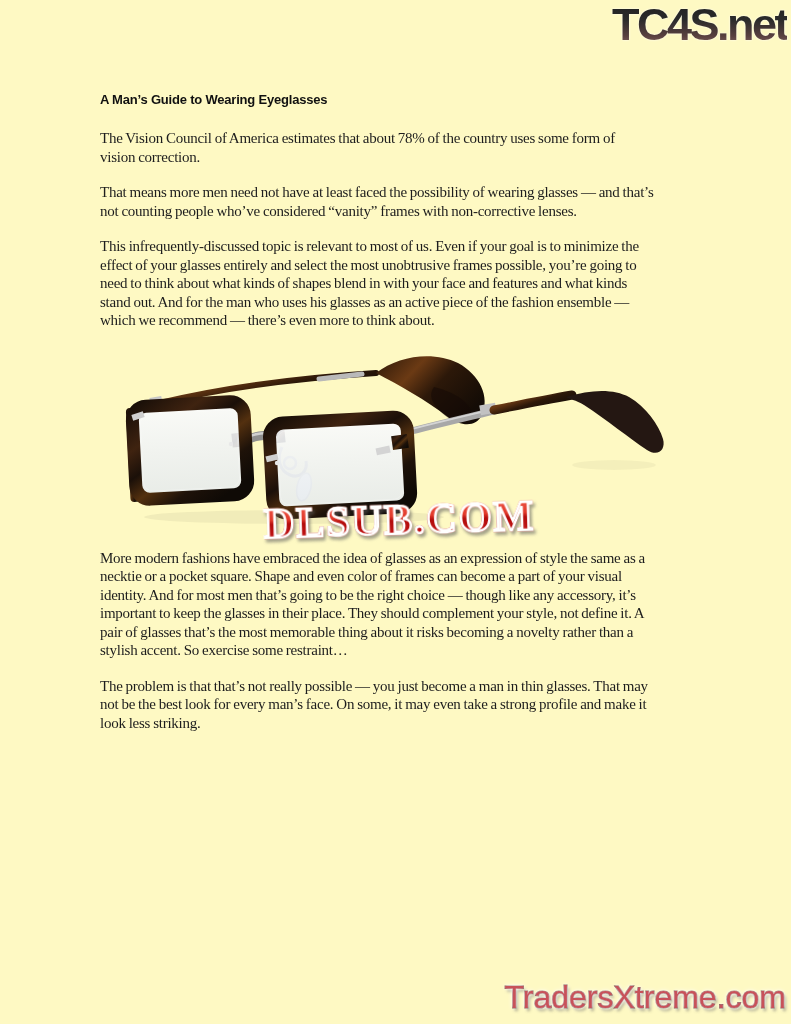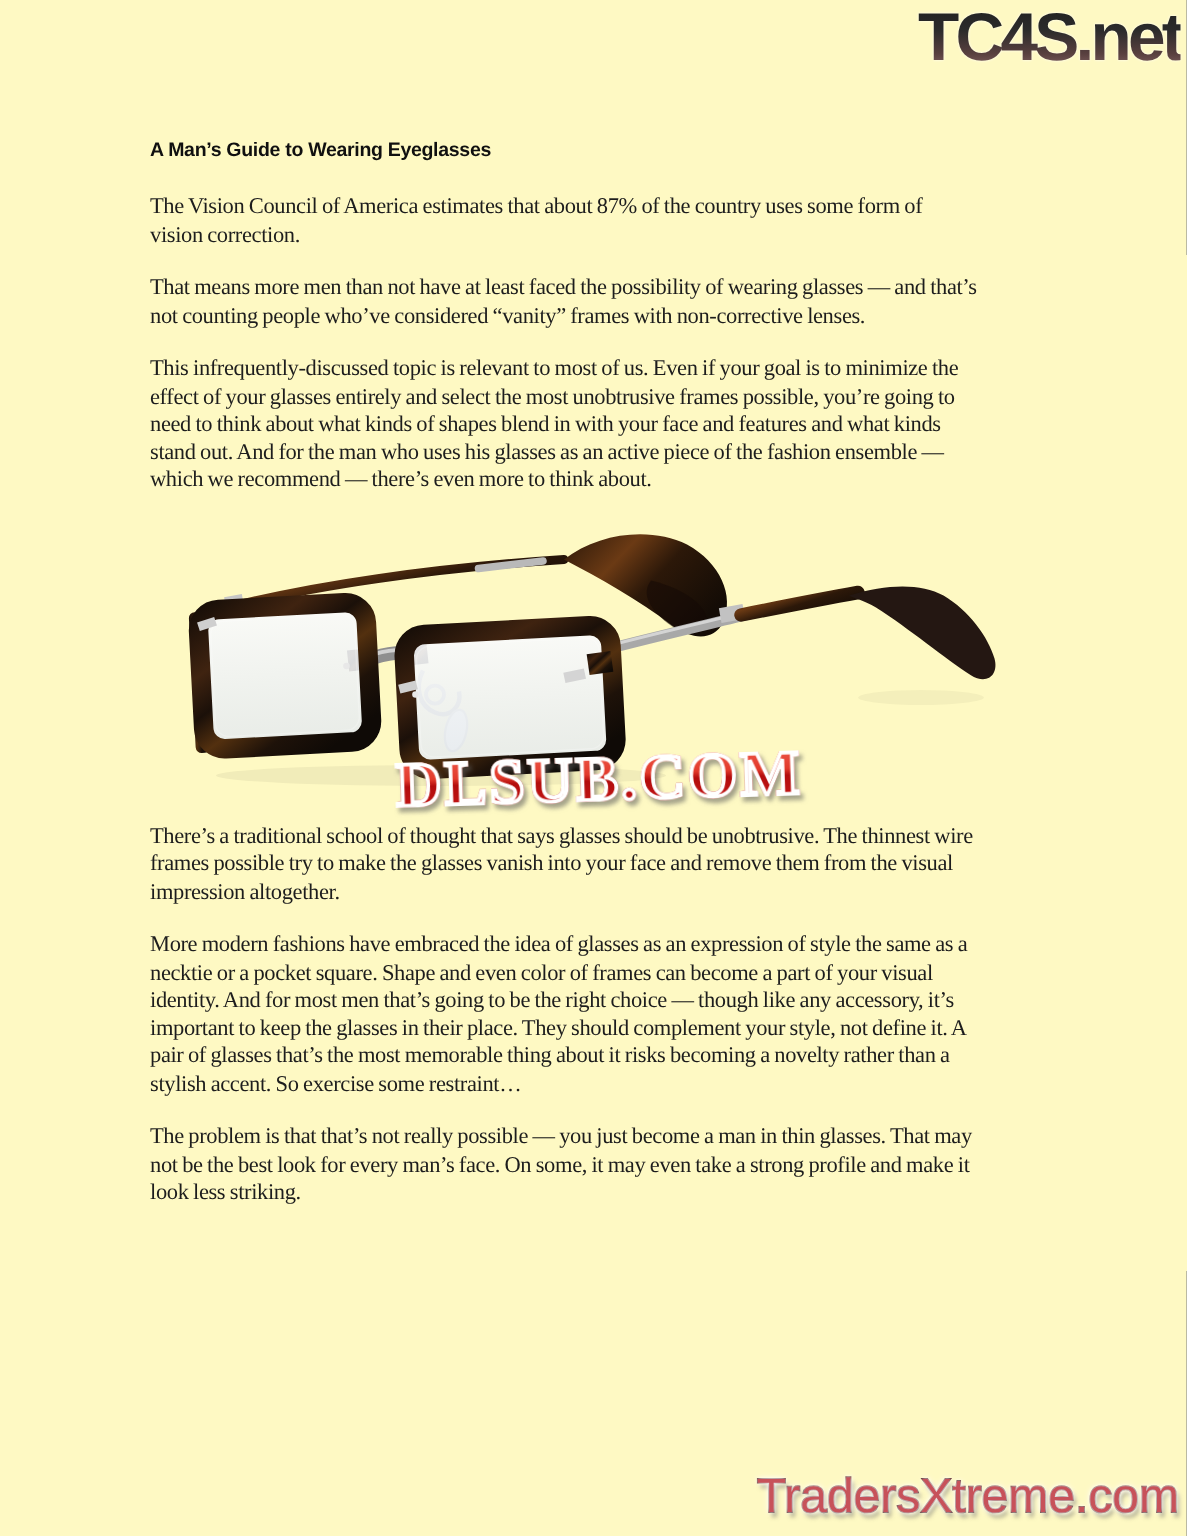--- a/index.html
+++ b/index.html
@@ -76,23 +76,23 @@
 <body>
 
 <div class="page">
 
   <div class="tc4s">TC4S.net</div>
 
   <div class="content">
 
     <h3 class="kicker">A Man’s Guide to Wearing Eyeglasses</h3>
 
-    <p>The Vision Council of America estimates that about 87% of the country uses some form of
+    <p>The Vision Council of America estimates that about 78% of the country uses some form of
 vision correction.</p>
-    <p>That means more men than not have at least faced the possibility of wearing glasses — and that’s
+    <p>That means more men need not have at least faced the possibility of wearing glasses — and that’s
 not counting people who’ve considered “vanity” frames with non-corrective lenses.</p>
     <p>This infrequently-discussed topic is relevant to most of us. Even if your goal is to minimize the
 effect of your glasses entirely and select the most unobtrusive frames possible, you’re going to
 need to think about what kinds of shapes blend in with your face and features and what kinds
 stand out. And for the man who uses his glasses as an active piece of the fashion ensemble —
 which we recommend — there’s even more to think about.</p>
 
     <figure class="photo">
       <svg width="580" height="200" viewBox="0 0 580 200" xmlns="http://www.w3.org/2000/svg">
         <defs>
@@ -155,23 +155,20 @@
         <rect x="18" y="66" width="12" height="6" fill="#cfcfcf" transform="rotate(-18 24 69)"></rect>
         <rect x="152" y="108" width="12" height="6" fill="#cfcfcf" transform="rotate(-14 158 111)"></rect>
         <rect x="262" y="100" width="14" height="7" fill="#d4d4d4" transform="rotate(-12 269 103)"></rect>
         <circle cx="117" cy="97" r="2.2" fill="#e8e8e8"></circle>
         <circle cx="163" cy="116" r="2.2" fill="#e8e8e8"></circle>
       </svg>
       <div class="dlsub">DLSUB.COM</div>
     </figure>
 
 
-    <p>There’s a traditional school of thought that says glasses should be unobtrusive. The thinnest wire
-frames possible try to make the glasses vanish into your face and remove them from the visual
-impression altogether.</p>
     <p>More modern fashions have embraced the idea of glasses as an expression of style the same as a
 necktie or a pocket square. Shape and even color of frames can become a part of your visual
 identity. And for most men that’s going to be the right choice — though like any accessory, it’s
 important to keep the glasses in their place. They should complement your style, not define it. A
 pair of glasses that’s the most memorable thing about it risks becoming a novelty rather than a
 stylish accent. So exercise some restraint…</p>
     <p>The problem is that that’s not really possible — you just become a man in thin glasses. That may
 not be the best look for every man’s face. On some, it may even take a strong profile and make it
 look less striking.</p>
 

